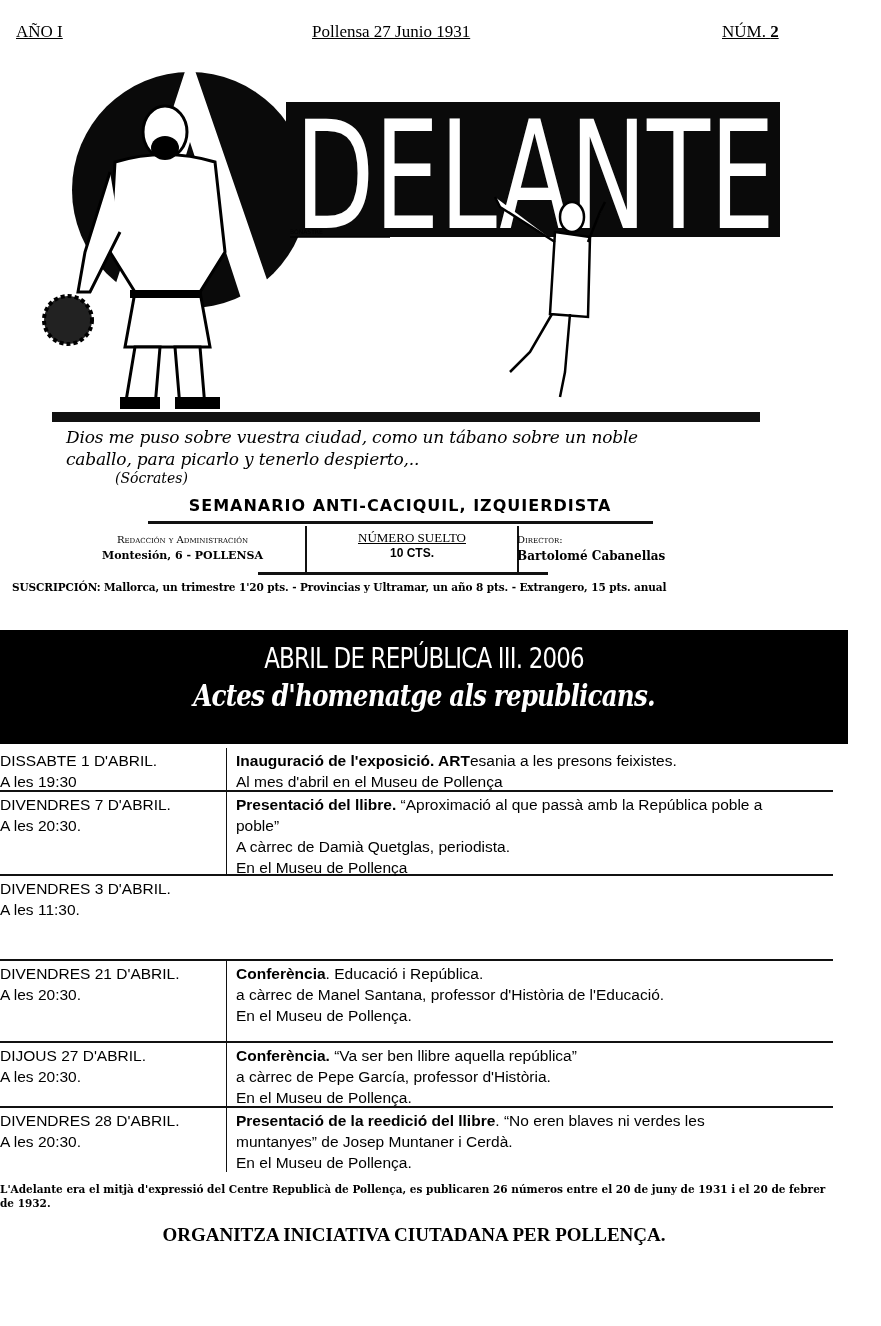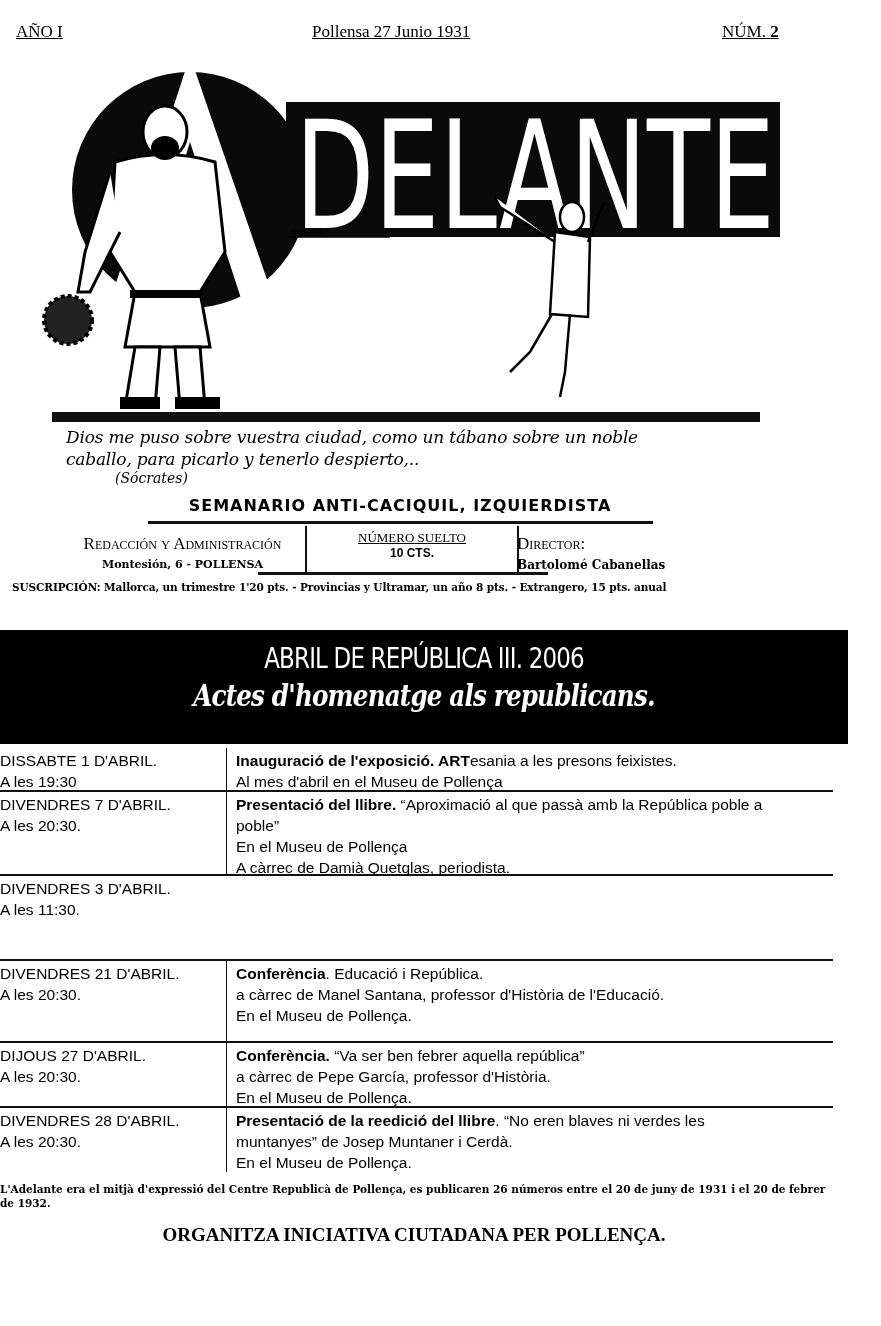--- a/index.html
+++ b/index.html
@@ -10,21 +10,21 @@
   .masthead{left:40px;top:52px;width:740px;height:365px;}
   .ground{left:52px;top:412px;width:708px;height:10px;background:#111;}
   .quote{left:66px;top:426px;font-family:"DejaVu Serif",serif;font-style:italic;font-size:17px;line-height:22px;letter-spacing:-0.2px;}
   .socr{left:115px;top:470px;font-family:"DejaVu Serif",serif;font-style:italic;font-size:14px;}
   .semanario{left:0;width:800px;top:496px;text-align:center;font-family:"DejaVu Sans",sans-serif;font-weight:bold;font-size:16px;letter-spacing:1px;}
   .rule1{left:148px;top:521px;width:505px;height:3px;background:#111;}
   .info{top:526px;height:46px;}
   .info-left{left:60px;width:245px;text-align:center;font-family:"DejaVu Serif",serif;}
   .info-mid{left:305px;width:210px;text-align:center;border-left:2px solid #111;border-right:2px solid #111;}
   .info-right{left:517px;width:230px;text-align:left;font-family:"DejaVu Serif",serif;}
-  .smallcaps{font-variant:small-caps;font-size:17px;margin-top:8px;font-family:Liberation Serif, serif;}
+  .smallcaps{font-variant:small-caps;font-size:10px;margin-top:8px;}
   .bold12{font-weight:bold;font-size:11px;margin-top:4px;}
   .rule2{left:258px;top:572px;width:290px;height:3px;background:#111;}
   .suscrip{left:12px;top:581px;font-family:"DejaVu Serif",serif;font-weight:bold;font-size:10.5px;letter-spacing:-0.1px;}
   .banner{left:0;top:606px;width:848px;height:114px;background:#000;color:#fff;text-align:center;margin-top:24px;}
   .banner .t1{font-family:"DejaVu Sans",sans-serif;font-size:28px;margin-top:12px;transform:scaleX(0.82);letter-spacing:-1px;}
   .banner .t2{font-family:"DejaVu Serif",serif;font-style:italic;font-weight:bold;font-size:29px;margin-top:4px;transform:scaleX(0.85);letter-spacing:-1px;}
   .events{left:0;top:748px;width:833px;}
   .row{position:relative;border-bottom:2px solid #111;}
   .row.last{border-bottom:none;}
   .row .d{position:absolute;left:0;top:2px;width:225px;font-size:15.5px;line-height:21px;}
@@ -112,41 +112,41 @@
         <div class="day">DISSABTE 1 D'ABRIL.</div>
         <div>A les 19:30</div>
       </div>
     <div class="c" style="height:40px;"><span class="b">Inauguració de l'exposició. ART</span><span>esania a les presons feixistes.</span><div>Al mes d'abril en el Museu de Pollença</div></div>
   </div>
   <div class="row" style="height:82px;">
     <div class="d">
         <div>DIVENDRES 7 D'ABRIL.</div>
         <div>A les  20:30.</div>
       </div>
-    <div class="c" style="height:80px;padding-right:60px;"><span class="b">Presentació del llibre.</span><span> “Aproximació al que passà amb la República poble a poble”</span><div>En el Museu de Pollença</div><div>A càrrec de Damià Quetglas, periodista.</div></div>
+    <div class="c" style="height:80px;padding-right:60px;"><span class="b">Presentació del llibre.</span><span> “Aproximació al que passà amb la República poble a poble”</span><div>A càrrec de Damià Quetglas, periodista.</div><div>En el Museu de Pollença</div></div>
   </div>
   <div class="row" style="height:83px;">
     <div class="d">
         <div>DIVENDRES 3 D'ABRIL.</div>
         <div>A les 11:30.</div>
       </div>
   </div>
   <div class="row" style="height:80px;">
     <div class="d">
         <div>DIVENDRES 21 D'ABRIL.</div>
         <div>A les  20:30.</div>
       </div>
     <div class="c" style="height:78px;"><span class="b">Conferència</span><span>. Educació i República.</span><div>a càrrec de Manel Santana, professor d'Història de l'Educació.</div><div>En el Museu de Pollença.</div></div>
   </div>
   <div class="row" style="height:63px;">
     <div class="d">
         <div>DIJOUS 27 D'ABRIL.</div>
         <div>A les  20:30.</div>
       </div>
-    <div class="c" style="height:61px;"><span class="b">Conferència.</span><span> “Va ser ben febrer aquella república”</span><div>a càrrec de Pepe García, professor d'Història.</div><div>En el Museu de Pollença.</div></div>
+    <div class="c" style="height:61px;"><span class="b">Conferència.</span><span> “Va ser ben llibre aquella república”</span><div>a càrrec de Pepe García, professor d'Història.</div><div>En el Museu de Pollença.</div></div>
   </div>
   <div class="row last" style="height:64px;">
     <div class="d">
         <div>DIVENDRES 28 D'ABRIL.</div>
         <div>A les  20:30.</div>
       </div>
     <div class="c" style="height:62px;padding-right:60px;"><span class="b">Presentació de la reedició del  llibre</span><span>. “No eren blaves ni verdes les muntanyes” de Josep Muntaner i Cerdà.</span><div>En el Museu de Pollença.</div></div>
   </div>
 </div>
 

